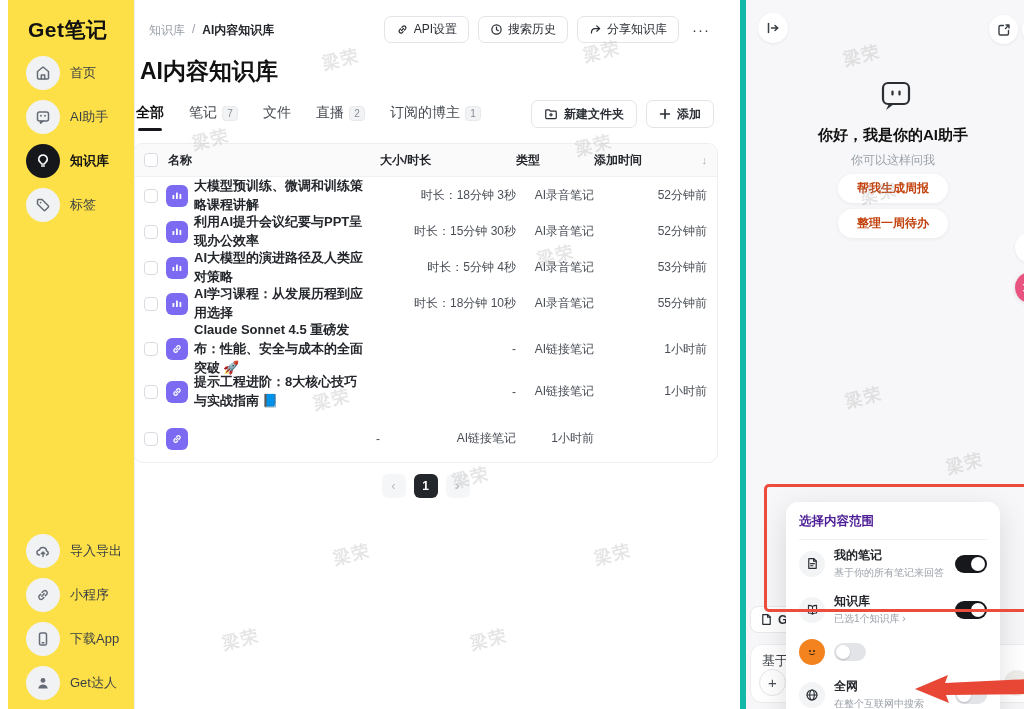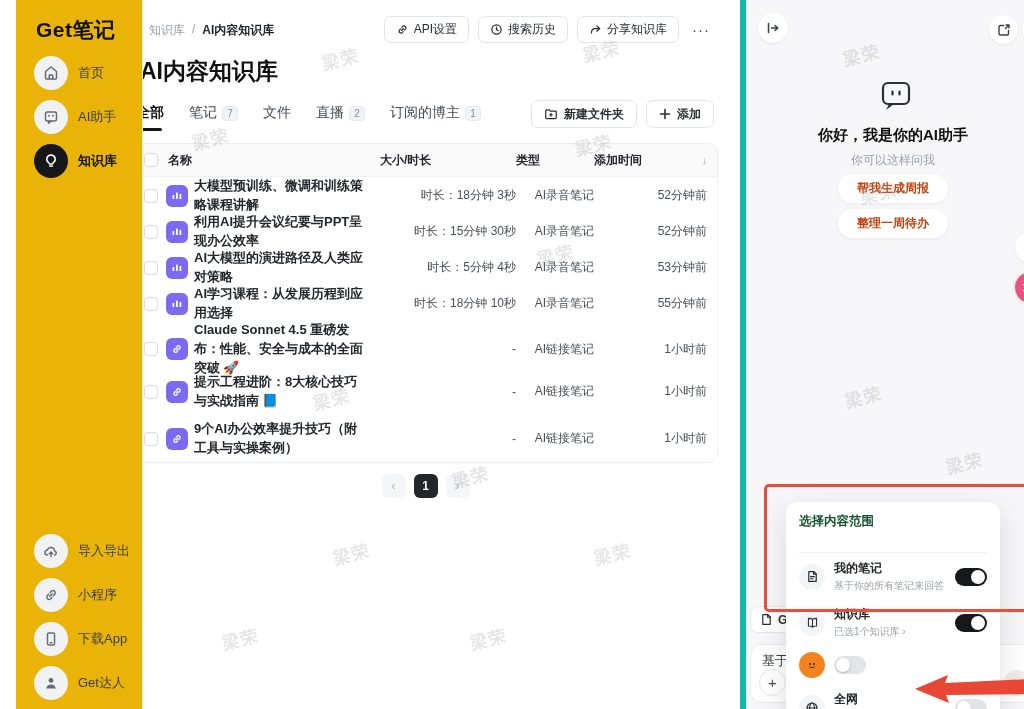--- a/index.html
+++ b/index.html
@@ -5,21 +5,21 @@
   * { margin:0; padding:0; box-sizing:border-box; }
   html,body { width:1024px; height:709px; }
   body { font-family:"Liberation Sans","DejaVu Sans",sans-serif; color:#23262B; background:#fff; }
   .app { position:relative; width:1024px; height:709px; overflow:hidden; background:#fff; }
 
   
   .wm { position:absolute; font-size:17px; font-weight:600; color:rgba(160,160,160,.28);
         transform:rotate(-14deg); pointer-events:none; z-index:5; letter-spacing:2px; }
 
   
-  .sidebar { position:absolute; left:16px; top:0; width:127px; height:709px; background:#eab308;
+  .sidebar { position:absolute; left:8px; top:0; width:127px; height:709px; background:#fde047;
              border-right:1px solid #EFEFF1; z-index:10; }
   .logo { position:absolute; left:20px; top:16px; font-size:21px; font-weight:800; color:#111; letter-spacing:.5px; }
   .nav { position:absolute; left:0; top:56px; width:100%; display:flex; flex-direction:column; gap:10px; }
   .nav.bottom { top:534px; }
   .nav-item { display:flex; align-items:center; gap:10px; padding-left:18px; height:34px; cursor:pointer; }
   .nav-ic { width:34px; height:34px; border-radius:50%; background:#F1F2F4; color:#666C76;
             display:flex; align-items:center; justify-content:center; flex:none; }
   .nav-item.active .nav-ic { background:#15171B; color:#fff; }
   .nav-label { font-size:13px; color:#3A3F45; }
   .nav-item.active .nav-label { font-weight:700; color:#111; }
@@ -94,21 +94,21 @@
   .plus-btn { width:27px; height:27px; border-radius:50%; border:1px solid #E4E5E9; background:#fff; color:#4A4F57;
               display:flex; align-items:center; justify-content:center; font-size:15px; cursor:pointer; flex:none; }
   .cpill { height:27px; border:1px solid #E6E7EB; background:#fff; border-radius:14px; display:flex;
            align-items:center; gap:5px; padding:0 11px; font-size:12px; font-weight:600; color:#2A2E34; cursor:pointer; }
   .caret { font-size:8px; color:#4A4F57; }
   .send-btn { margin-left:auto; width:26px; height:26px; border-radius:50%; background:#EFEDEA; color:#F3AE7C;
               display:flex; align-items:center; justify-content:center; font-size:13px; font-weight:800; cursor:pointer; }
 
   .popup { position:absolute; left:40px; top:502px; width:214px; background:#fff; border-radius:12px;
            box-shadow:0 8px 30px rgba(0,0,0,.13); z-index:30; padding:11px 13px 9px; }
-  .popup-title { font-size:12.5px; font-weight:800; color:#14532d; padding-bottom:22px; border-bottom:1px solid #F0F0F2; }
+  .popup-title { font-size:12.5px; font-weight:800; color:#4c1d95; padding-bottom:9px; border-bottom:1px solid #F0F0F2; }
   .opt { display:flex; align-items:center; gap:9px; padding:7px 0 6px; }
   .opt-ic { width:26px; height:26px; border-radius:50%; background:#F3F4F6; color:#2A2E34;
             display:flex; align-items:center; justify-content:center; flex:none; }
   .opt-ic.orange { background:#F2831F; }
   .opt-txt { flex:1; min-width:0; }
   .opt-label { font-size:12px; font-weight:700; color:#23262B; }
   .opt-desc { font-size:10px; color:#9CA1A9; margin-top:2px; white-space:nowrap; }
   .toggle { width:32px; height:18px; border-radius:9px; background:#E3E4E8; position:relative; flex:none; cursor:pointer; }
   .toggle.on { background:#16181C; }
   .toggle .knob { position:absolute; top:2px; left:2px; width:14px; height:14px; border-radius:50%; background:#fff;
@@ -170,20 +170,29 @@
         <span class="nav-label">AI助手</span>
       </div>
       <div class="nav-item active">
         <span class="nav-ic">
           <svg width="16" height="16" viewBox="0 0 16 16" fill="none" stroke="currentColor" stroke-width="1.5" stroke-linecap="round" stroke-linejoin="round">
               <path d="M8 2a4.2 4.2 0 0 0-2.2 7.8c.5.3.7.7.7 1.2h3c0-.5.2-.9.7-1.2A4.2 4.2 0 0 0 8 2z"></path>
               <path d="M6.7 13h2.6"></path>
             </svg>
         </span>
         <span class="nav-label">知识库</span>
+      </div>
+      <div class="nav-item">
+        <span class="nav-ic">
+          <svg width="16" height="16" viewBox="0 0 16 16" fill="none" stroke="currentColor" stroke-width="1.5" stroke-linecap="round" stroke-linejoin="round">
+              <path d="M2.5 7V3.5a1 1 0 0 1 1-1H7l6.3 6.3a1 1 0 0 1 0 1.4l-3.1 3.1a1 1 0 0 1-1.4 0z"></path>
+              <circle cx="5.6" cy="5.6" r=".9" fill="currentColor" stroke="none"></circle>
+            </svg>
+        </span>
+        <span class="nav-label">标签</span>
       </div>
     </nav>
 
     <nav class="nav bottom">
       <div class="nav-item">
         <span class="nav-ic">
           <svg width="16" height="16" viewBox="0 0 16 16" fill="none" stroke="currentColor" stroke-width="1.5" stroke-linecap="round" stroke-linejoin="round">
               <path d="M4.5 12A2.5 2.5 0 0 1 4.4 7a3.7 3.7 0 0 1 7.2.9A2.1 2.1 0 0 1 11.6 12"></path>
               <path d="M8 13.5V9.2M6.3 10.7L8 9l1.7 1.7"></path>
             </svg>
@@ -379,21 +388,20 @@
         <span class="rtype">AI链接笔记</span>
         <span class="rtime">1小时前</span>
       </div>
       <div class="row double">
         <span class="cb"></span>
         <span class="fic">
             <svg width="12" height="12" viewBox="0 0 16 16" fill="none" stroke="#fff" stroke-width="1.7" stroke-linecap="round">
               <path d="M6.8 9.2l2.4-2.4M5.6 7.4L4.2 8.8a2.3 2.3 0 0 0 3.2 3.2l1.4-1.4M10.4 8.6l1.4-1.4a2.3 2.3 0 0 0-3.2-3.2L7.2 5.4"></path>
             </svg>
           </span>
-        <span class="rname">9个AI办公效率提升技巧（附工具与实操案例）</span>
         <span class="rdur">-</span>
         <span class="rtype">AI链接笔记</span>
         <span class="rtime">1小时前</span>
       </div>
     </div>
 
     <div class="pagination">
       <span class="pg">‹</span>
       <span class="pg cur">1</span>
       <span class="pg">›</span>

